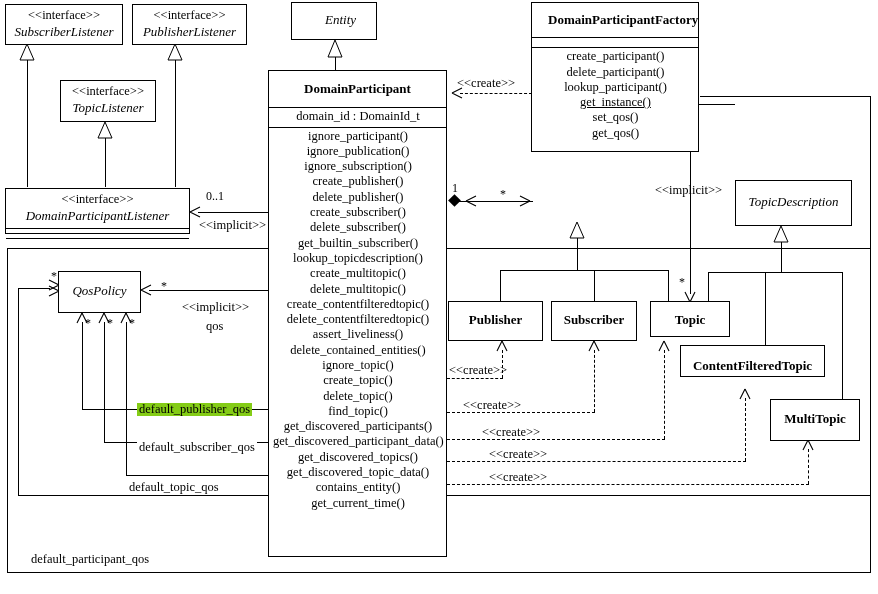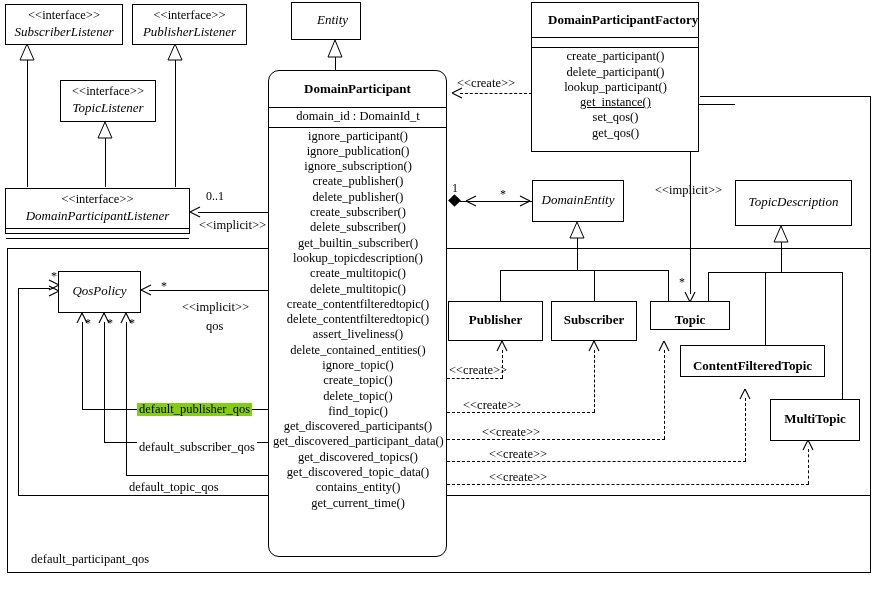--- a/index.html
+++ b/index.html
@@ -250,27 +250,27 @@
     <div class="uml-sep empty-compartment"></div>
     <div class="uml-sep empty-compartment"></div>
   </div>
 
   <div class="uml-box" style="left:58px; top:271px; width:83px; height:42px;">
     <div class="uml-name italic" style="padding-top:11px;">
       <span>QosPolicy</span>
     </div>
   </div>
 
-  <div class="uml-box" style="left:291px; top:2px; width:70px; height:38px;padding-left:13px;">
+  <div class="uml-box" style="left:291px; top:2px; width:86px; height:38px;padding-left:13px;">
     <div class="uml-name italic" style="padding-top:9px;">
       <span>Entity</span>
     </div>
   </div>
 
-  <div class="uml-box" style="left:268px; top:70px; width:179px; height:487px;border-radius:11px;">
+  <div class="uml-box" style="left:268px; top:70px; width:179px; height:487px;">
     <div class="uml-name bold" style="padding-top:10px; padding-bottom:10px;">
       <span>DomainParticipant</span>
     </div>
     <div class="uml-sep uml-attrs">
       <div>domain_id : DomainId_t</div>
     </div>
     <div class="uml-sep uml-ops">
       <div>ignore_participant()</div>
       <div>ignore_publication()</div>
       <div>ignore_subscription()</div>
@@ -307,45 +307,40 @@
     <div class="uml-sep uml-ops">
       <div>create_participant()</div>
       <div>delete_participant()</div>
       <div>lookup_participant()</div>
       <div class="static">get_instance()</div>
       <div>set_qos()</div>
       <div>get_qos()</div>
     </div>
   </div>
 
-  <div class="uml-box" style="left:532px; top:180px; width:92px; height:42px;">
-    <div class="uml-name italic" style="padding-top:11px;">
-      <span>DomainEntity</span>
-    </div>
-  </div>
 
   <div class="uml-box" style="left:735px; top:180px; width:117px; height:46px;">
     <div class="uml-name italic" style="padding-top:13px;">
       <span>TopicDescription</span>
     </div>
   </div>
 
   <div class="uml-box" style="left:448px; top:301px; width:95px; height:40px;">
     <div class="uml-name bold" style="padding-top:10px;">
       <span>Publisher</span>
     </div>
   </div>
 
   <div class="uml-box" style="left:551px; top:301px; width:86px; height:40px;">
     <div class="uml-name bold" style="padding-top:10px;">
       <span>Subscriber</span>
     </div>
   </div>
 
-  <div class="uml-box" style="left:650px; top:301px; width:80px; height:29px;">
+  <div class="uml-box" style="left:650px; top:301px; width:80px; height:36px;">
     <div class="uml-name bold" style="padding-top:10px;">
       <span>Topic</span>
     </div>
   </div>
 
   <div class="uml-box" style="left:680px; top:345px; width:145px; height:32px;">
     <div class="uml-name bold" style="padding-top:12px;">
       <span>ContentFilteredTopic</span>
     </div>
   </div>

